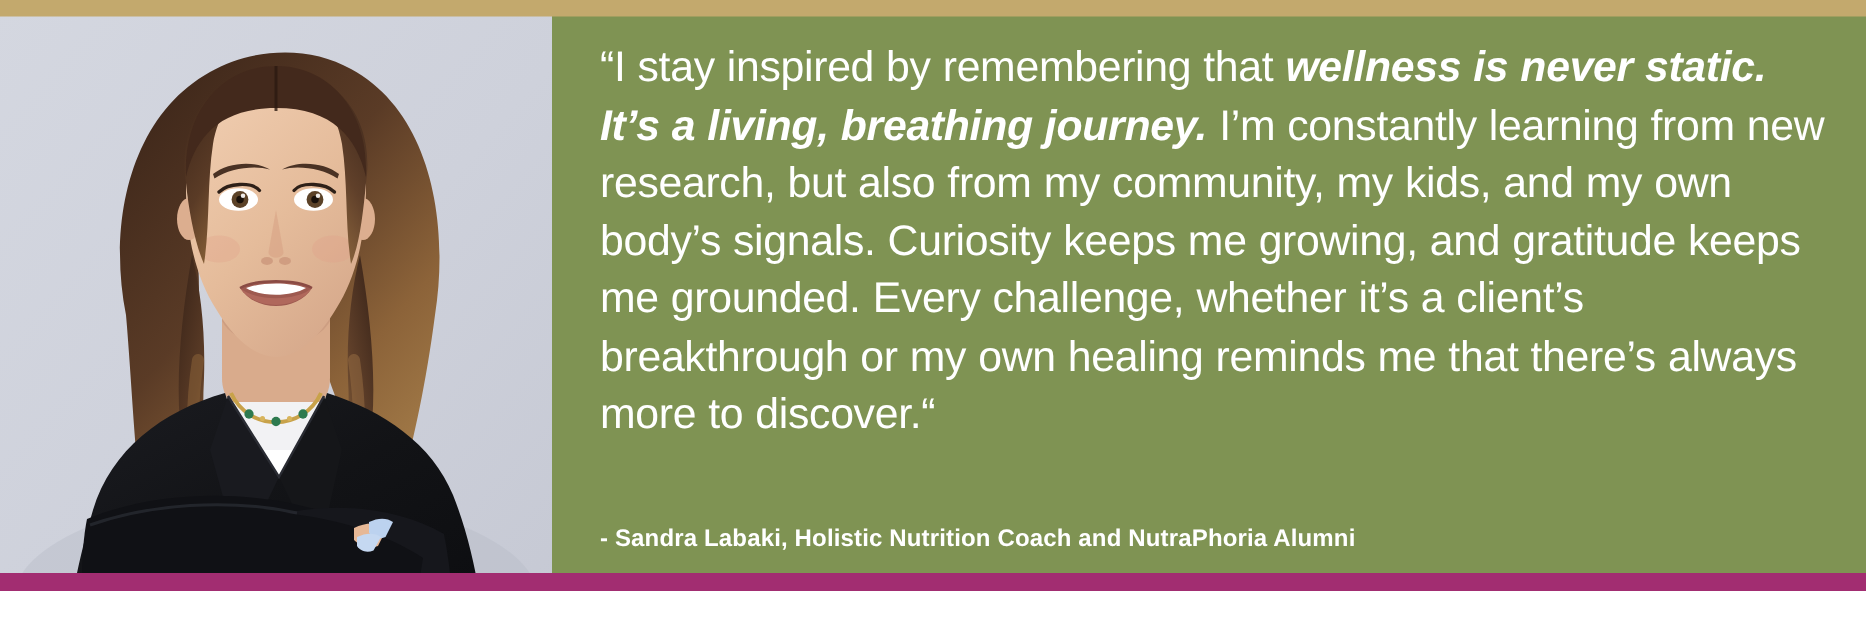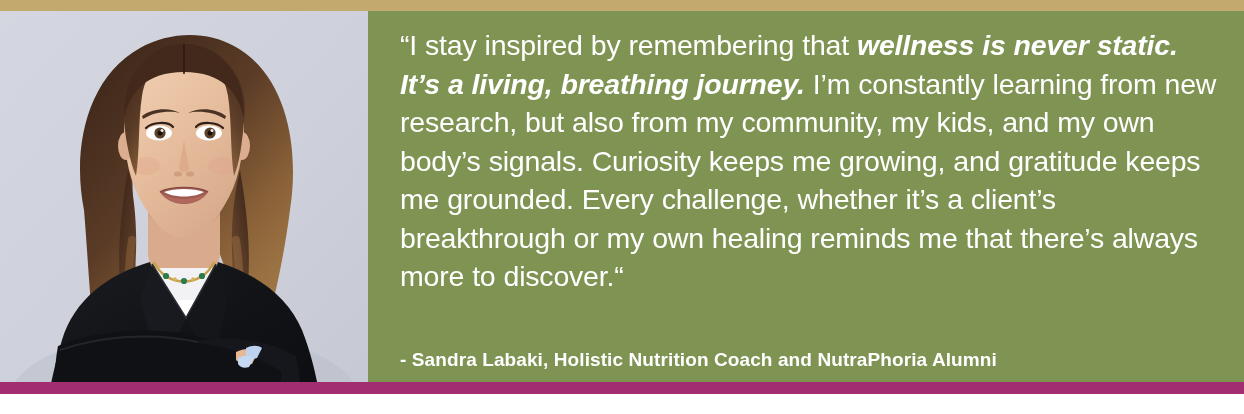--- a/index.html
+++ b/index.html
@@ -98,21 +98,21 @@
     font-style: italic;
   }
 
   .attribution {
     position: absolute;
     left: 32px;
     top: 348px;
     margin: 0;
     color: #ffffff;
     font-family: "Liberation Sans", sans-serif;
-    font-size: 19px;
+    font-size: 16px;
     line-height: 24px;
     font-weight: 700;
     letter-spacing: 0.1px;
   }
 </style>
 </head>
 <body>
 
 <div class="testimonial-card">
 

